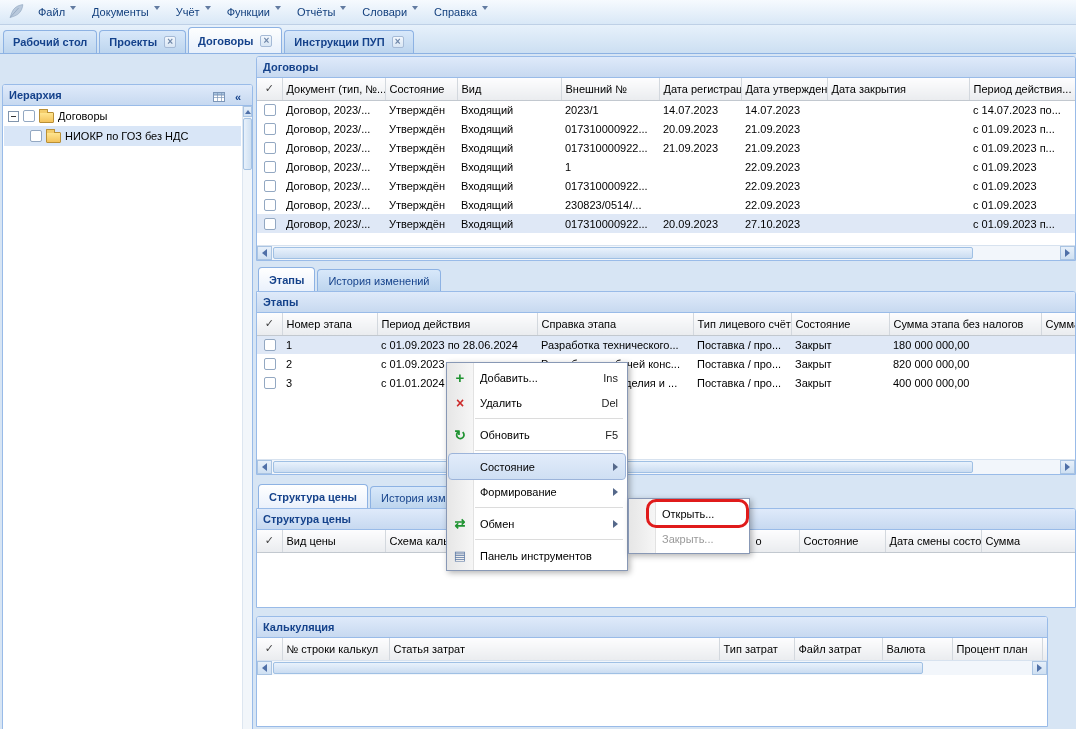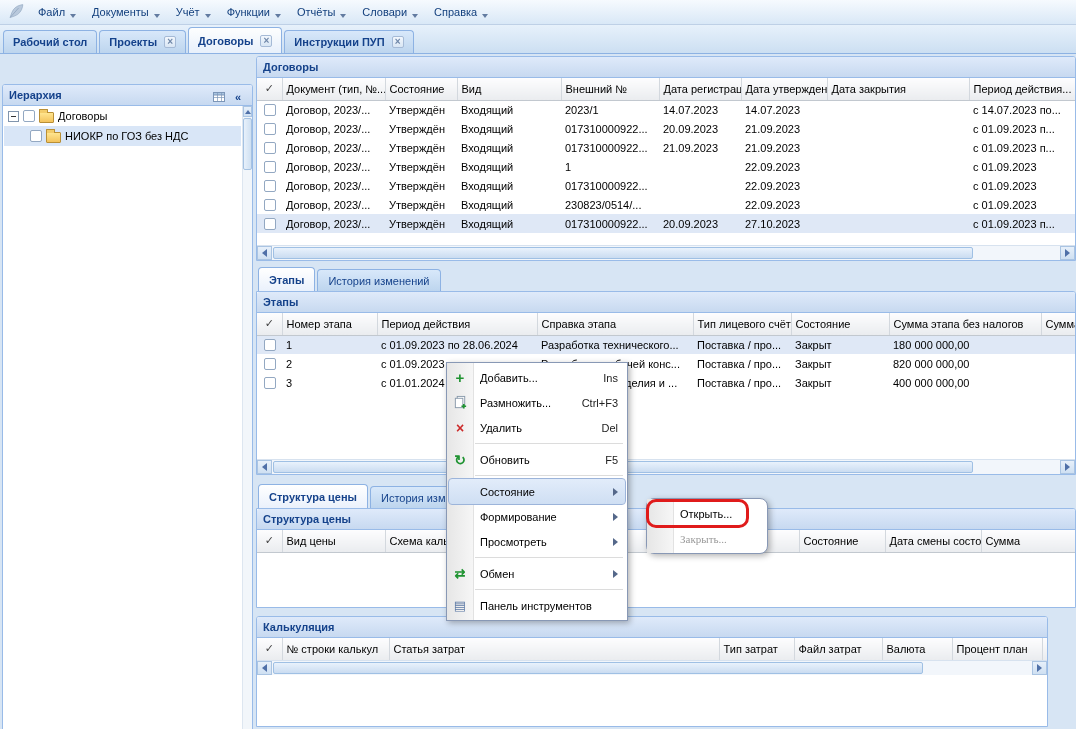--- a/index.html
+++ b/index.html
@@ -2,21 +2,21 @@
 <html><head>
 <meta charset="utf-8">
 <style>
 *{margin:0;padding:0;box-sizing:border-box;}
 body{background:#fff;}
 .app{position:relative;width:1076px;height:729px;overflow:hidden;background:#d7e5f4;font:11px "Liberation Sans",sans-serif;color:#000;}
 
 
 .menubar{position:absolute;top:0;left:0;right:0;height:25px;display:flex;align-items:center;padding:0 3px;background:linear-gradient(#f6fafe,#d9e8f7);border-bottom:1px solid #bed0e6;}
 .applogo{width:20px;height:20px;margin:0 5px 0 2px;display:flex;align-items:center;justify-content:center;}
-.mitem{display:flex;align-items:flex-end;gap:5px;padding:4px 8px;color:#123f7d;cursor:default;}
+.mitem{display:flex;align-items:flex-start;gap:5px;padding:4px 8px;color:#123f7d;cursor:default;}
 .caret{width:0;height:0;border-left:3.5px solid transparent;border-right:3.5px solid transparent;border-top:4px solid #627ba1;}
 
 
 .tabbar{position:absolute;top:25px;left:0;right:0;height:29px;background:linear-gradient(#e7f1fb,#ccdff2);border-bottom:1px solid #8db2e3;display:flex;align-items:flex-end;padding-left:3px;}
 .tab{display:flex;align-items:center;height:23px;margin-right:2px;padding:0 9px;border:1px solid #8db2e3;border-bottom:none;border-radius:4px 4px 0 0;background:linear-gradient(#d8e8fa,#bdd5ee);color:#15428b;font-weight:bold;cursor:default;}
 .tab.active{background:linear-gradient(#fdfefe,#e8f0fb);height:26px;}
 .tabx{display:inline-block;width:12px;height:12px;margin-left:7px;border:1px solid #a5bad6;border-radius:2px;background:linear-gradient(#f2f7fd,#d9e6f4);color:#6e86a8;font-size:10px;line-height:10px;text-align:center;font-weight:bold;}
 
 
 .panel{position:absolute;background:#fff;border:1px solid #99bbe8;border-radius:3px 3px 0 0;}
@@ -78,30 +78,30 @@
 .p-price{left:256px;top:508px;width:820px;height:100px;border-radius:0 3px 0 0;}
 .p-price .gwrap{top:21px;bottom:0;}
 .p-calc{left:256px;top:616px;width:792px;height:111px;}
 .p-calc .gwrap{top:21px;height:22px;}
 .p-calc .hscroll{top:43px;bottom:auto;}
 .calc-rest{position:absolute;top:58px;left:0;right:0;bottom:0;background:#fff;}
 
 
 .cmenu,.smenu{position:absolute;background:#fff;border:1px solid #8898b5;box-shadow:2px 2px 6px rgba(0,0,0,.3);padding:2px 0;z-index:50;}
 .cmenu{left:446px;top:362px;width:182px;}
-.smenu{left:646px;top:498px;width:122px;z-index:55;border-radius:8px;}
+.smenu{left:628px;top:498px;width:122px;z-index:55;}
 .cmenu::before,.smenu::before{content:"";position:absolute;left:0;top:0;bottom:0;width:26px;background:linear-gradient(90deg,#e6e6e6,#f6f6f6);border-right:1px solid #e2e2e2;}
 .mi{position:relative;height:25px;display:flex;align-items:center;padding:0 9px 0 33px;cursor:default;}
 .mi .lab{white-space:nowrap;}
 .mi .sc{margin-left:auto;color:#222;white-space:nowrap;}
 .mi .arr{margin-left:auto;width:0;height:0;border-top:4px solid transparent;border-bottom:4px solid transparent;border-left:5px solid #55688a;}
 .mi .ico{position:absolute;left:4px;top:4px;width:18px;height:17px;display:flex;align-items:center;justify-content:center;}
 .mi.bold .lab{font-weight:bold;}
 .mi.hover{background:linear-gradient(#e2ecfa,#cfdff3);outline:1px solid #9cb4da;border-radius:3px;margin:0 2px;padding:0 7px 0 31px;}
-.mi.disabled .lab{color:#9a9a9a;font-family:Liberation Serif, serif;}
+.mi.disabled .lab{color:#9a9a9a;}
 .msep{height:1px;background:#dcdcdc;margin:3px 4px 3px 28px;position:relative;z-index:1;}
 .g-add{color:#1f9331;font-weight:bold;font-size:15px;line-height:15px;}
 .g-del{color:#cc2a2a;font-weight:bold;font-size:14px;line-height:14px;}
 .g-ref{color:#1f9331;font-weight:bold;font-size:14px;line-height:14px;}
 .g-exc{color:#1f9331;font-weight:bold;font-size:13px;line-height:13px;}
 .g-pan{color:#5b78a4;font-size:13px;line-height:13px;}
 
 
 .redbox{position:absolute;left:646px;top:499px;width:103px;height:29px;border:3px solid #e01b1b;border-radius:10px;z-index:70;}
 </style>
@@ -493,31 +493,20 @@
   <div class="cmenu">
     <div class="mi">
         <span class="ico">
           <span class="g-add">+</span>
         </span>
         <span class="lab">Добавить...</span>
         <span class="sc">Ins</span>
       </div>
     <div class="mi">
         <span class="ico">
-          <svg viewBox="0 0 16 16" width="15" height="15">
-            <rect x="4.5" y="1.5" width="8" height="10" fill="#fff" stroke="#8899aa"></rect>
-            <rect x="2.5" y="3.5" width="8" height="10" fill="#fff" stroke="#8899aa"></rect>
-            <path d="M11.5 9.5v5M9 12h5" stroke="#1f9331" stroke-width="1.8" fill="none"></path>
-          </svg>
-        </span>
-        <span class="lab">Размножить...</span>
-        <span class="sc">Ctrl+F3</span>
-      </div>
-    <div class="mi">
-        <span class="ico">
           <span class="g-del">×</span>
         </span>
         <span class="lab">Удалить</span>
         <span class="sc">Del</span>
       </div>
     <div class="msep"></div>
     <div class="mi">
         <span class="ico">
           <span class="g-ref">↻</span>
         </span>
@@ -526,24 +515,20 @@
       </div>
     <div class="msep"></div>
     <div class="mi hover">
         <span class="lab">Состояние</span>
         <span class="arr"></span>
       </div>
     <div class="mi">
         <span class="lab">Формирование</span>
         <span class="arr"></span>
       </div>
-    <div class="mi">
-        <span class="lab">Просмотреть</span>
-        <span class="arr"></span>
-      </div>
     <div class="msep"></div>
     <div class="mi">
         <span class="ico">
           <span class="g-exc">⇄</span>
         </span>
         <span class="lab">Обмен</span>
         <span class="arr"></span>
       </div>
     <div class="msep"></div>
     <div class="mi">

